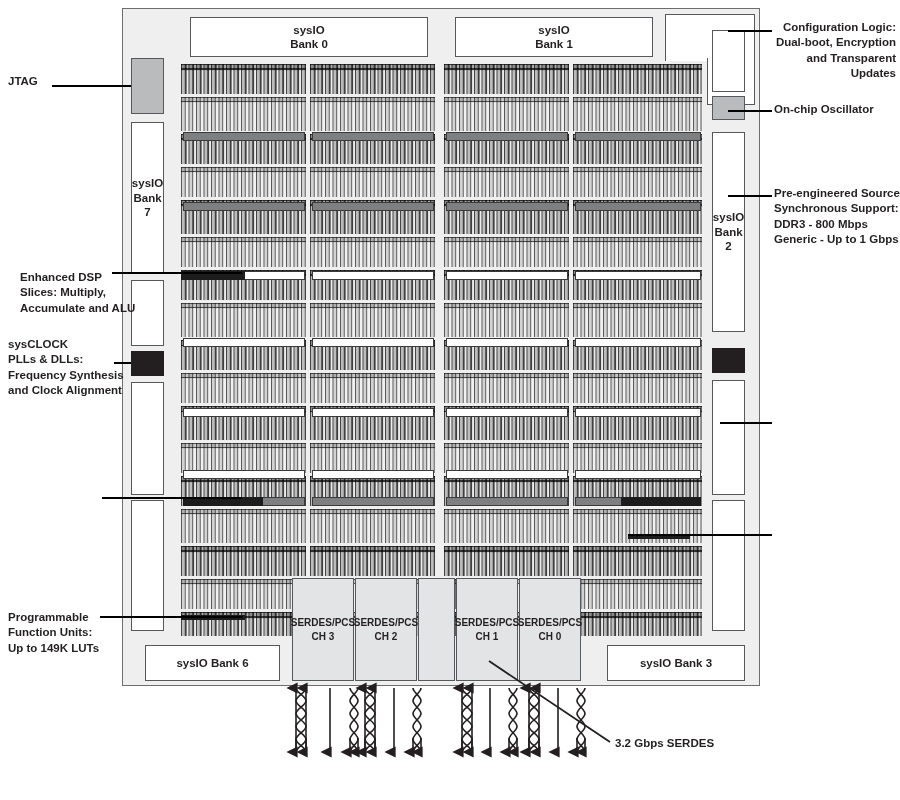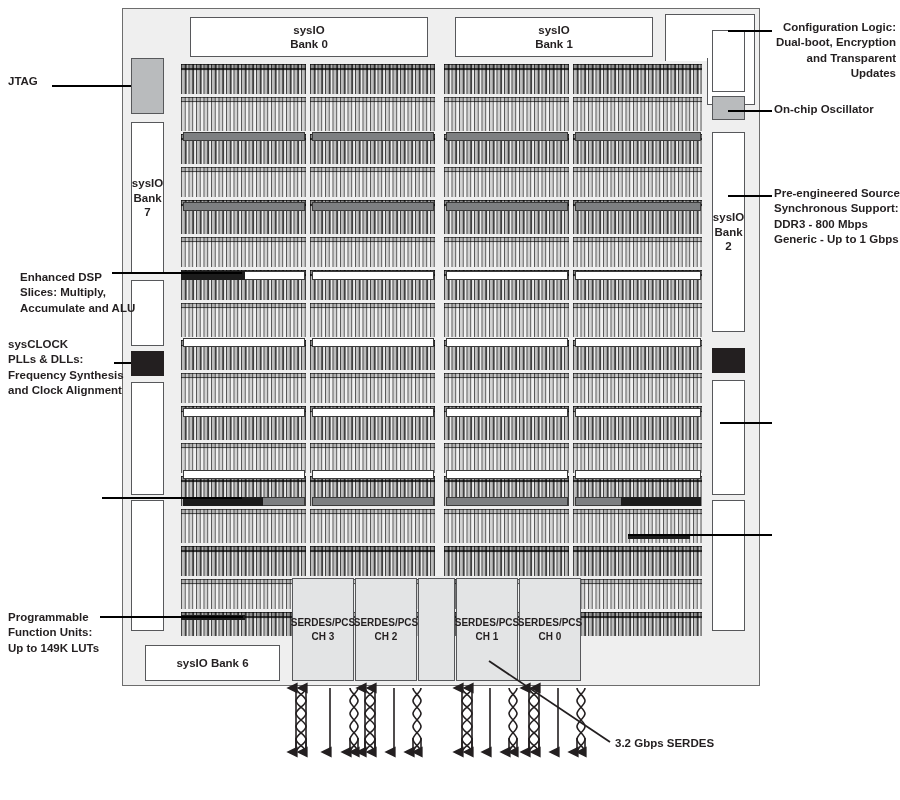--- a/index.html
+++ b/index.html
@@ -343,20 +343,23 @@
       <div class="special-row black" style="left: 440px; top: 433px; width: 78px;"></div>
       <div class="special-row black" style="left: 0px; top: 207px; width: 62px;"></div>
       <div class="special-row black" style="left: 447px; top: 470px; width: 60px; height: 3px;"></div>
       <div class="special-row black" style="left: 0px; top: 551px; width: 62px; height: 3px;"></div>
     </div>
 
   <div class="abs bank-box" style="left:145px;top:645px;width:135px;height:36px;">
     <span>sysIO Bank 6</span>
   </div>
 
+  <div class="abs bank-box" style="left:607px;top:645px;width:138px;height:36px;">
+    <span>sysIO Bank 3</span>
+  </div>
 
   <div class="abs serdes-box" style="left:292px;top:578px;width:62px;height:103px;">
     <span>SERDES/PCS</span>
     <span>CH 3</span>
   </div>
   <div class="abs serdes-box" style="left:355px;top:578px;width:62px;height:103px;">
     <span>SERDES/PCS</span>
     <span>CH 2</span>
   </div>
   <div class="abs" style="left:418px;top:578px;width:37px;height:103px;background:#e3e4e5;border:1.5px solid #57585b;"></div>

